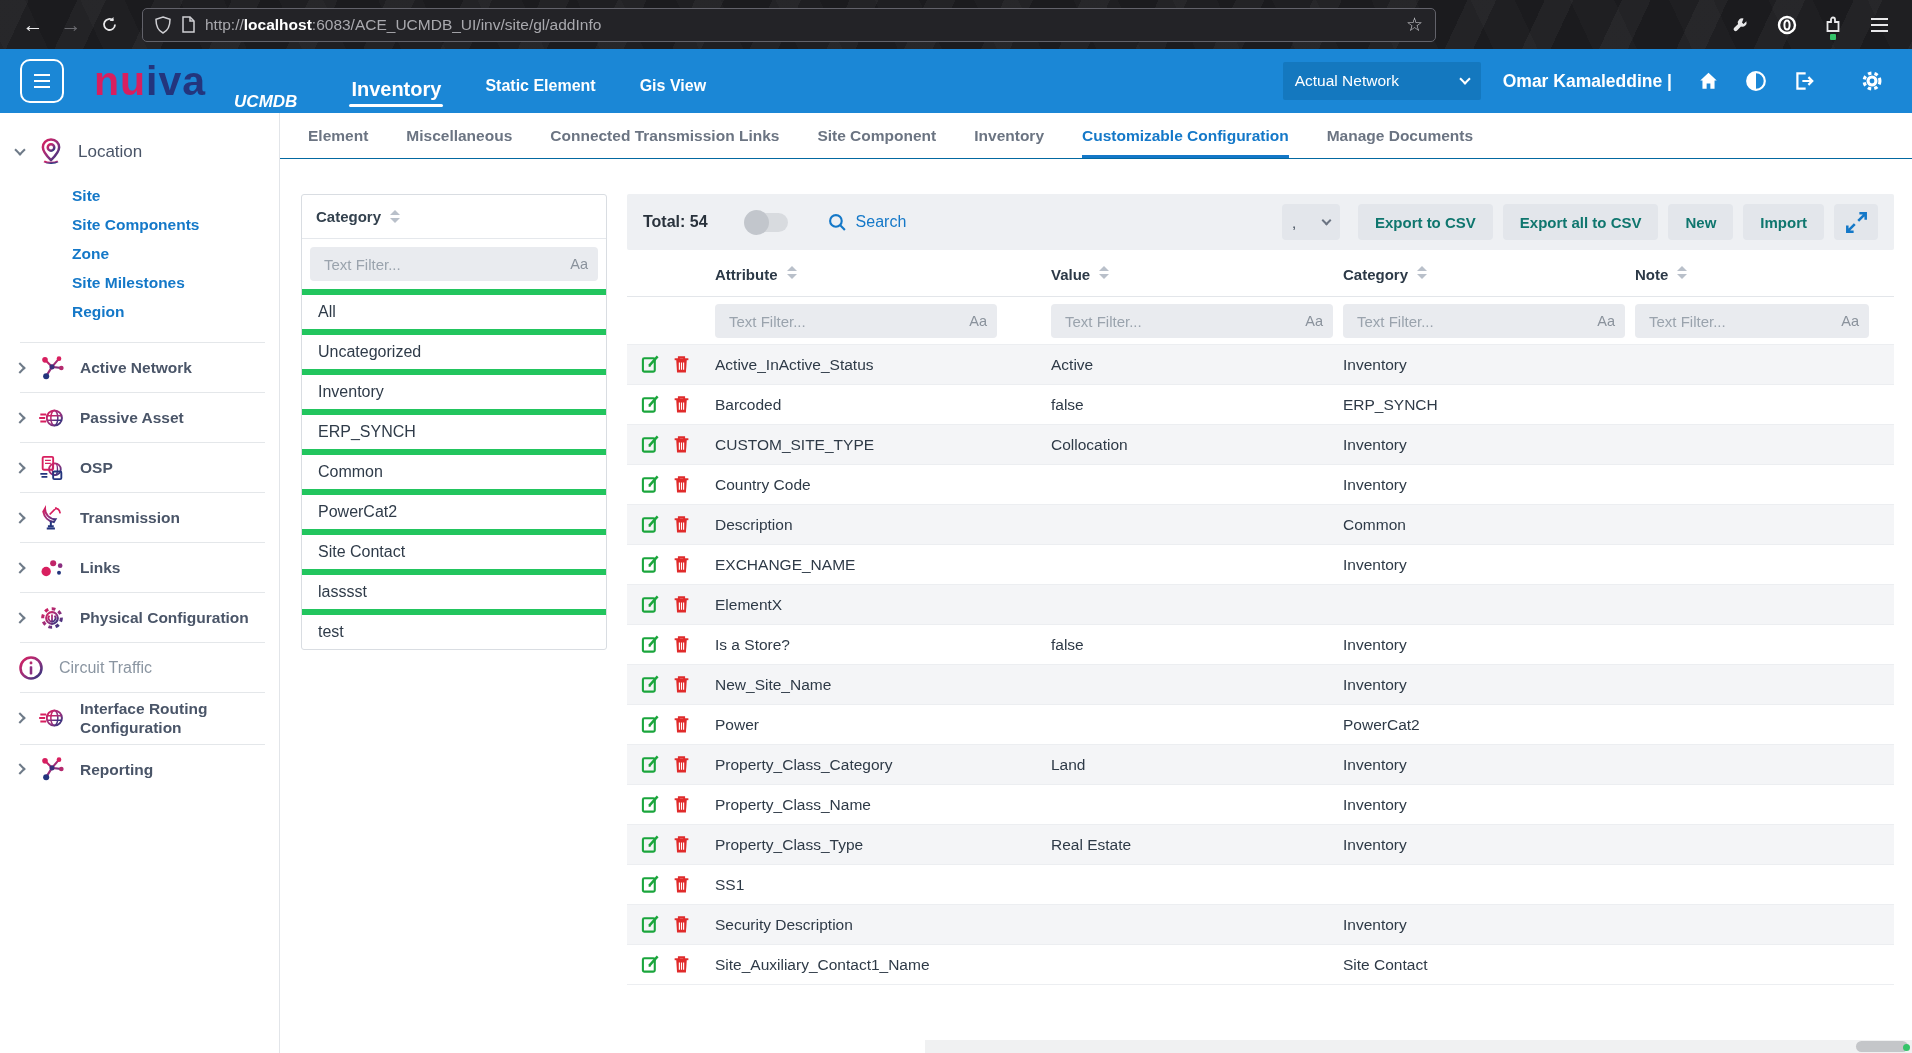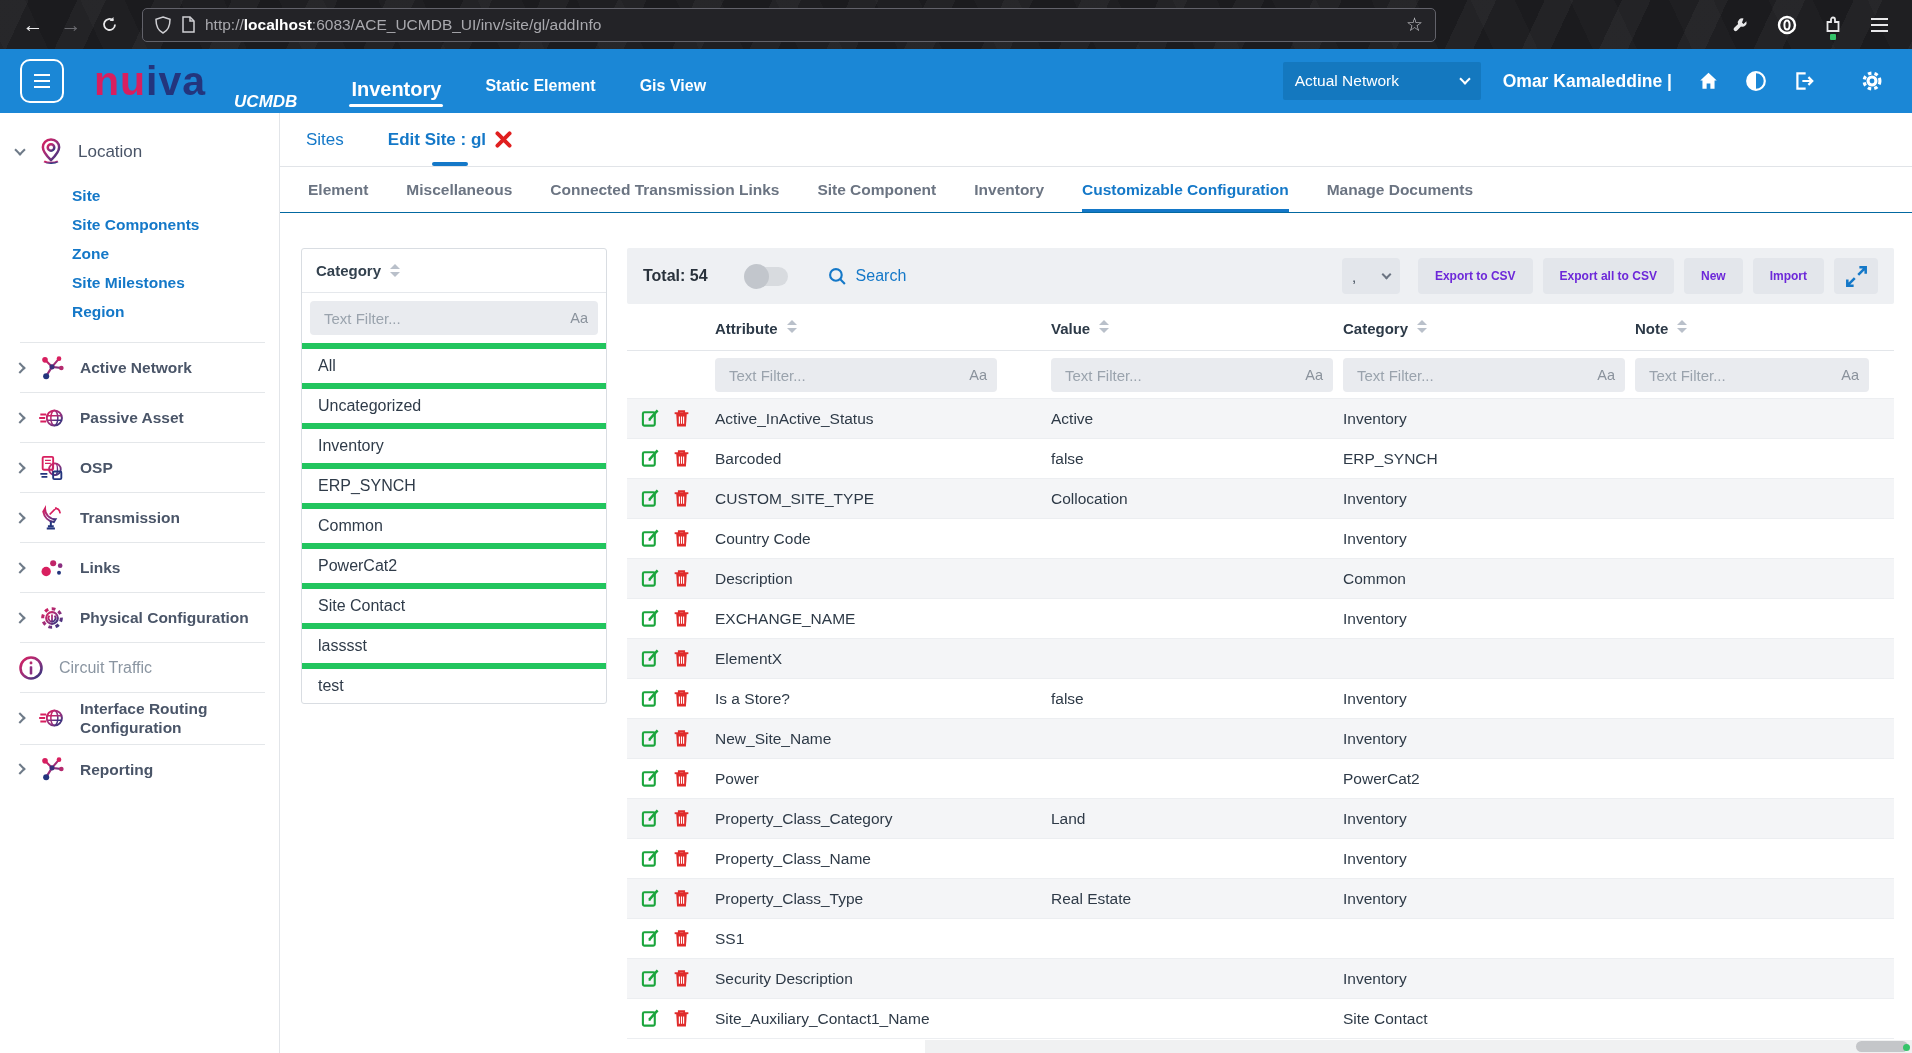--- a/index.html
+++ b/index.html
@@ -90,22 +90,22 @@
     border-top:6px solid #22c55e; cursor:pointer; }
 
   
   .grid-area { flex:1; min-width:0; display:flex; flex-direction:column; }
   .toolbar { height:56px; background:#eef0f3; border-radius:2px; display:flex; align-items:center; padding:0 16px; }
   .total { font-size:16px; font-weight:bold; color:#29323c; }
   .toggle { width:42px; height:19px; background:#d8dbdf; border-radius:10px; margin-left:38px; position:relative; cursor:pointer; }
   .toggle .knob { position:absolute; left:-2px; top:-3px; width:25px; height:25px; border-radius:50%; background:#c2c6cc; }
   .search-link { display:flex; align-items:center; gap:9px; margin-left:40px; color:#1478c8; font-size:16px; cursor:pointer; }
   .toolbar-right { margin-left:auto; display:flex; align-items:center; gap:10px; }
-  .tbtn { height:36px; background:#e3e6eb; border:none; border-radius:4px; color:#6d28d9; font-weight:bold;
-    font-size:12px; padding:0 17px; cursor:pointer; font-family:"Liberation Sans",sans-serif; }
+  .tbtn { height:36px; background:#e3e6eb; border:none; border-radius:4px; color:#0f766e; font-weight:bold;
+    font-size:15px; padding:0 17px; cursor:pointer; font-family:"Liberation Sans",sans-serif; }
   .sep-select { height:36px; width:58px; background:#e3e6eb; border-radius:4px; display:flex; align-items:center;
     padding:0 10px; color:#3c4856; font-size:15px; cursor:pointer; margin-right:8px; }
   .sep-select .chev { margin-left:auto; color:#6b7482; width:7px; height:7px; }
   .icon-btn { width:44px; height:36px; background:#e3e6eb; border:none; border-radius:4px; display:flex;
     align-items:center; justify-content:center; cursor:pointer; }
 
   .grid { --cols:88px 336px 292px 292px 1fr; margin-top:3px; }
   .grid-head, .grid-filters, .grid-row { display:grid; grid-template-columns:var(--cols); align-items:center; }
   .grid-head { height:44px; border-bottom:1px solid #e3e6ea; }
   .ghcell { display:flex; align-items:flex-start; font-weight:bold; font-size:15px; color:#2c3947; }
@@ -405,31 +405,20 @@
               <circle cx="12" cy="11" r="2.2" fill="#3a2f7a"></circle>
             </svg>
           </span>
           <span class="side-label">Reporting</span>
         </div>
       </div>
 
   </div>
 
   <div class="content">
-    <div class="tab-bar">
-      <div class="tab">
-          <span>Sites</span>
-        </div>
-      <div class="tab active">
-        <span>Edit Site : gl</span>
-        <svg width="17" height="17" viewBox="0 0 14 14">
-            <path d="M2 2 L12 12 M12 2 L2 12" stroke="#e01f1f" stroke-width="3.2" stroke-linecap="round"></path>
-          </svg>
-      </div>
-    </div>
     <div class="subtab-bar">
 
         <div class="subtab">
           <span>Element</span>
         </div>
 
         <div class="subtab">
           <span>Miscellaneous</span>
         </div>
 

